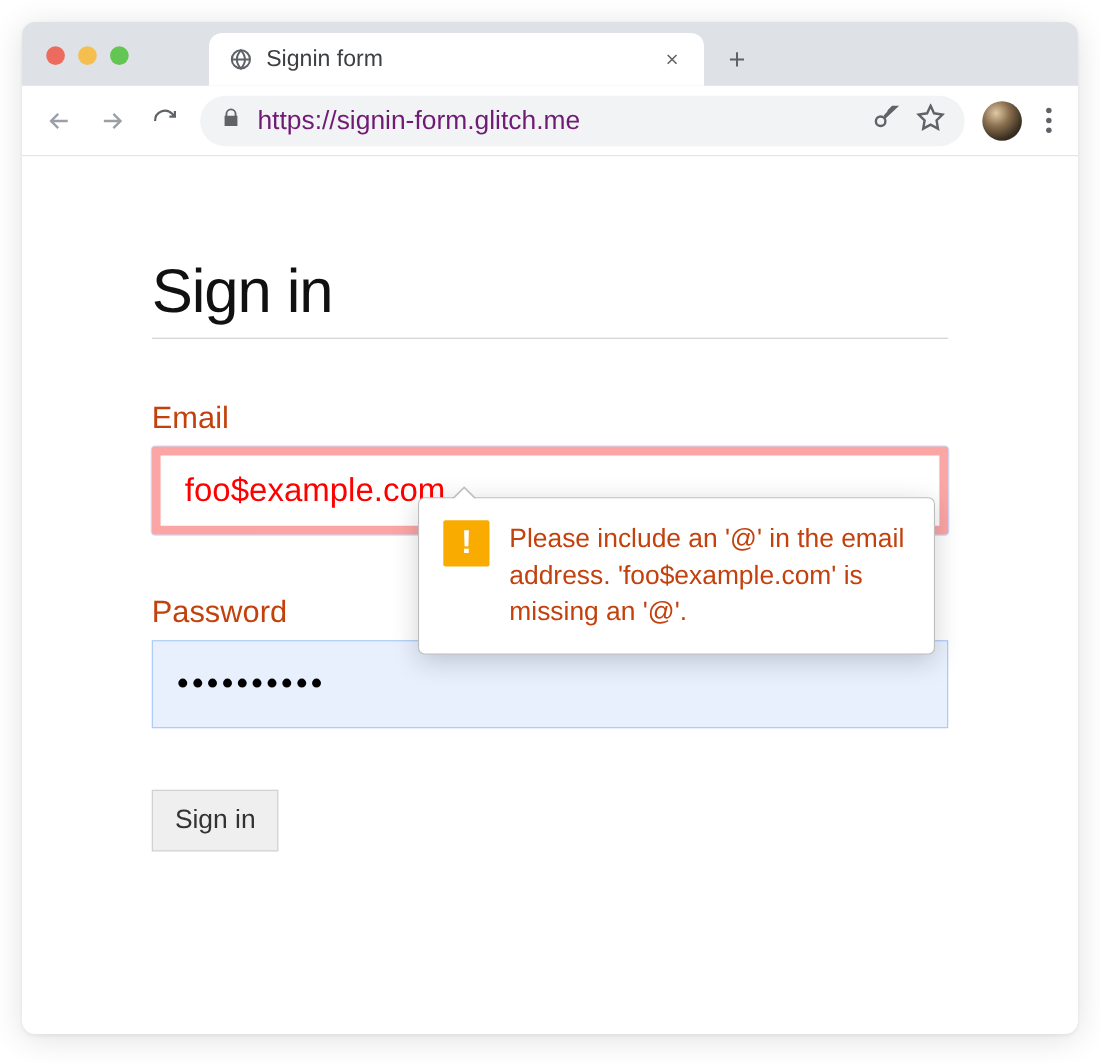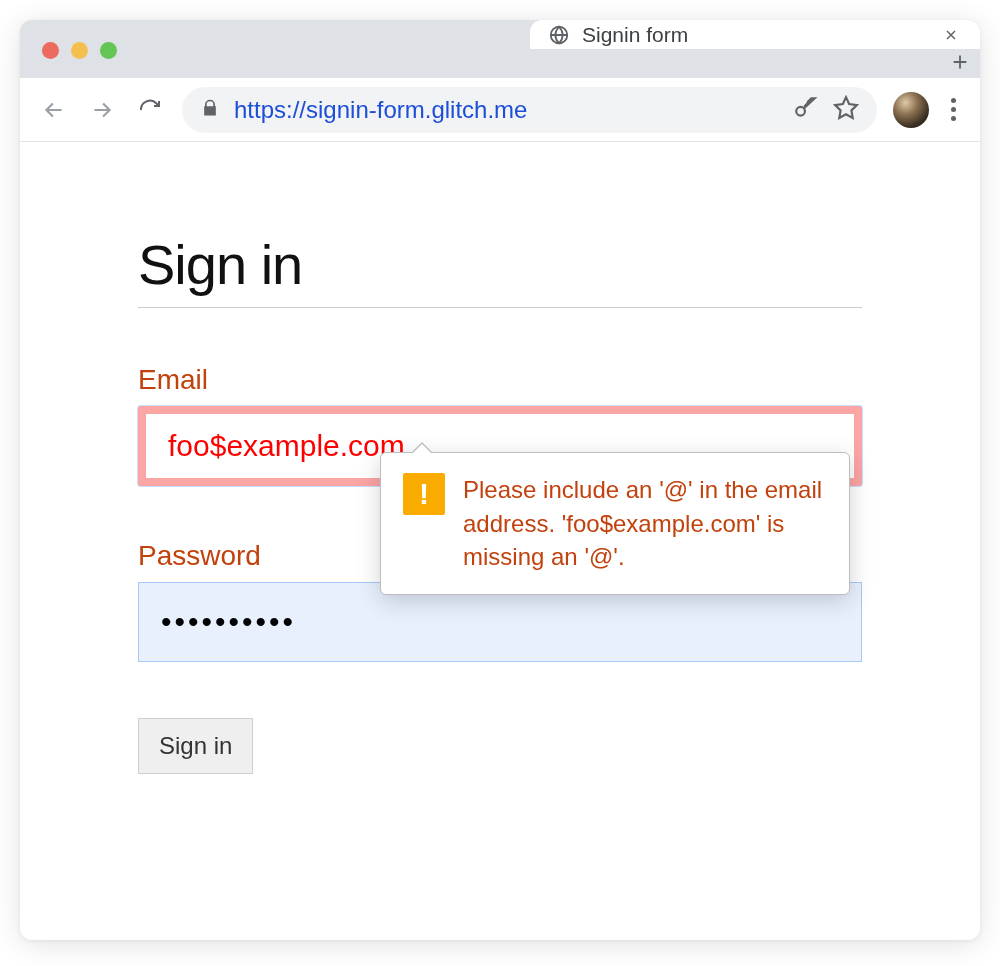--- a/index.html
+++ b/index.html
@@ -20,21 +20,20 @@
       border-radius: 12px;
       box-shadow: 0 4px 30px rgba(0,0,0,0.12), 0 1px 4px rgba(0,0,0,0.06);
       overflow: hidden;
     }
     .tab-strip {
       height: 58px;
       background: #dee1e6;
       display: flex;
       align-items: flex-end;
       position: relative;
-      flex-direction: column;
     }
     .traffic-lights {
       position: absolute;
       left: 22px;
       top: 22px;
       display: flex;
       gap: 12px;
     }
     .tl { width: 17px; height: 17px; border-radius: 50%; }
     .tl.red { background: #ed6a5e; }
@@ -105,21 +104,21 @@
       background: #f1f3f4;
       border-radius: 23px;
       display: flex;
       align-items: center;
       padding: 0 18px;
       gap: 14px;
     }
     .lock-icon { color: #5f6368; }
     .url-text {
       font-size: 24px;
-      color: #1d4ed8;
+      color: #701a75;
       flex: 1;
       white-space: nowrap;
       overflow: hidden;
     }
     .omni-icon { color: #5f6368; cursor: pointer; }
     .avatar {
       width: 36px; height: 36px; border-radius: 50%;
       background: radial-gradient(circle at 35% 30%, #e0c9a6 0%, #8a6f4f 35%, #3a2f22 70%, #1a140e 100%);
       cursor: pointer;
     }

